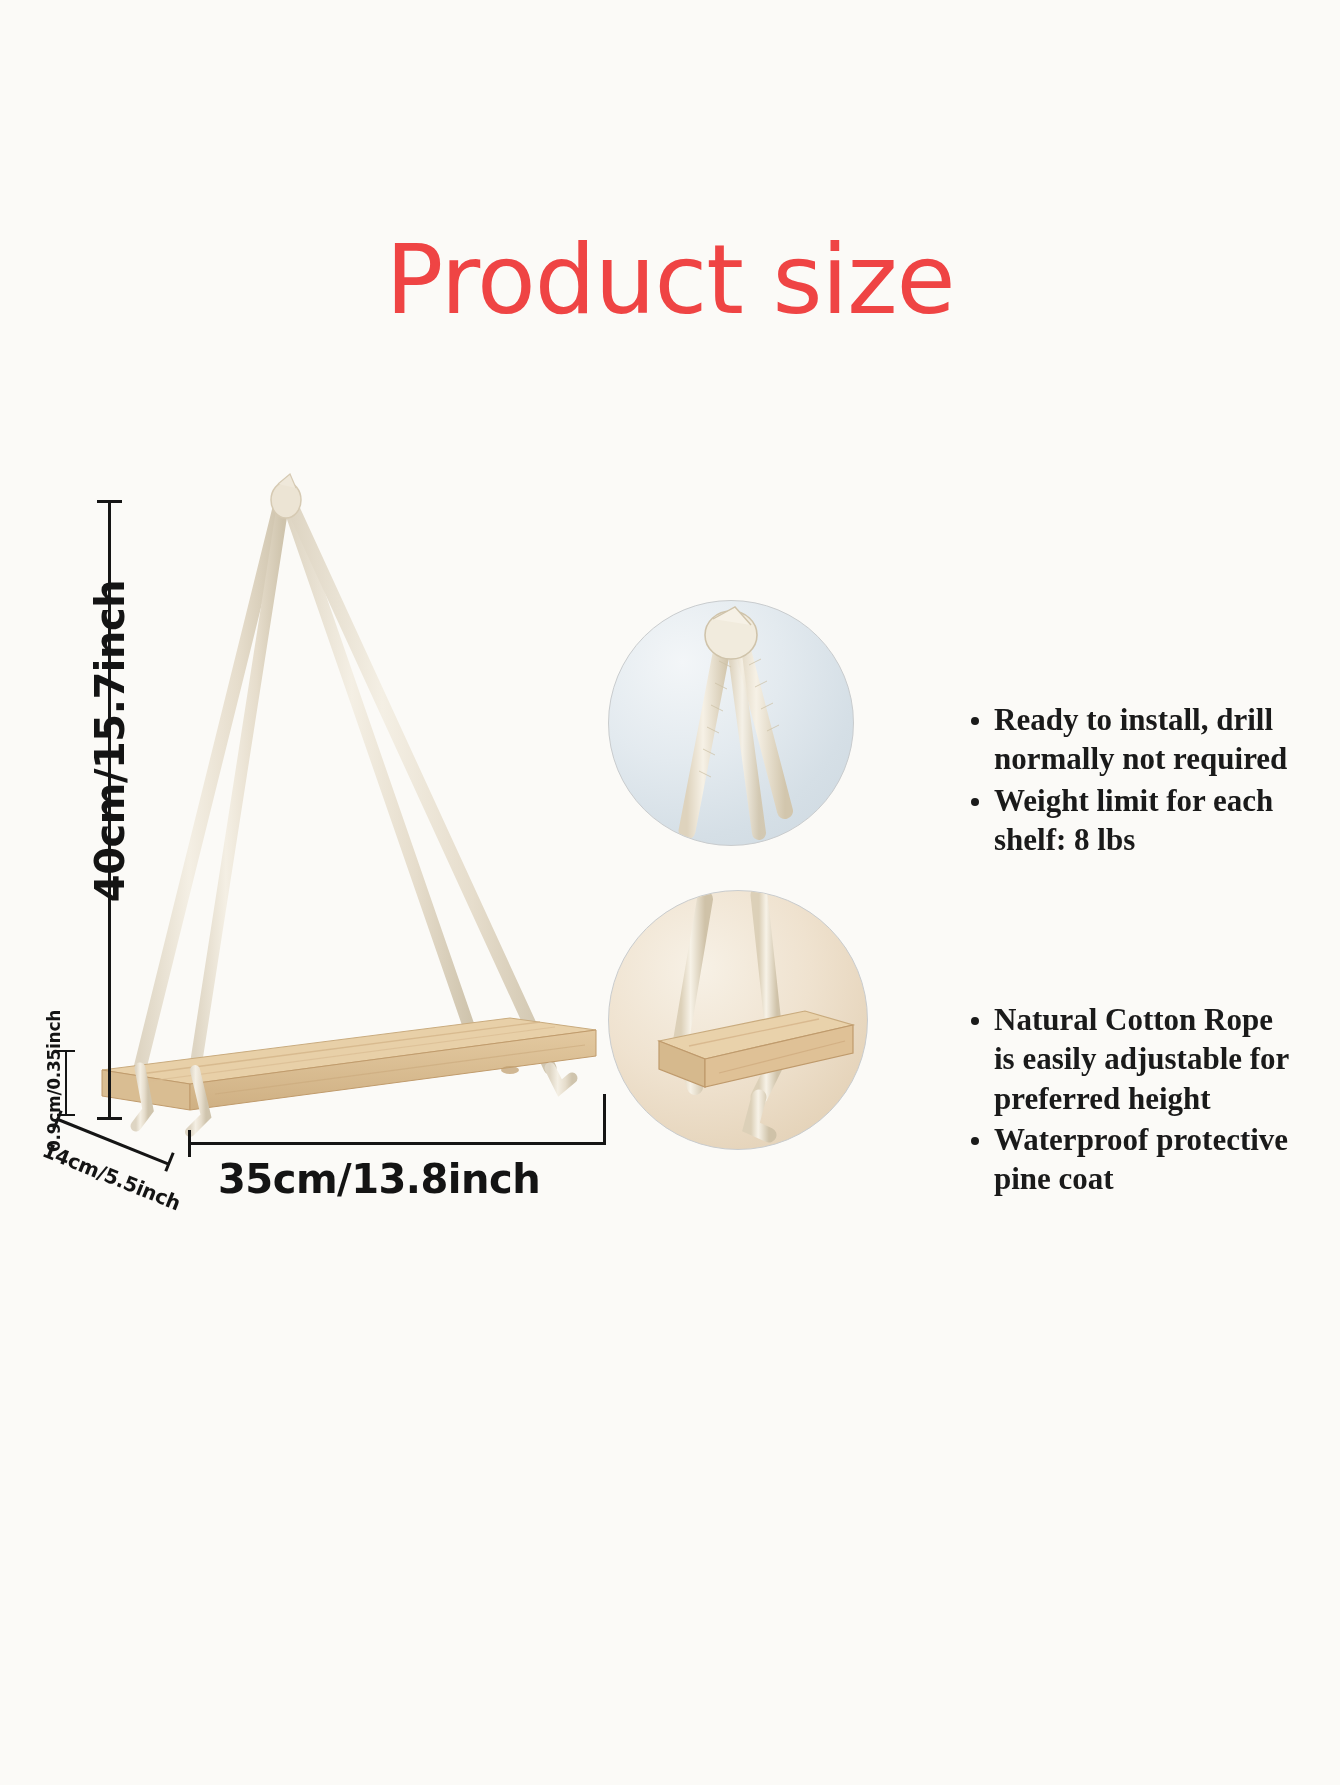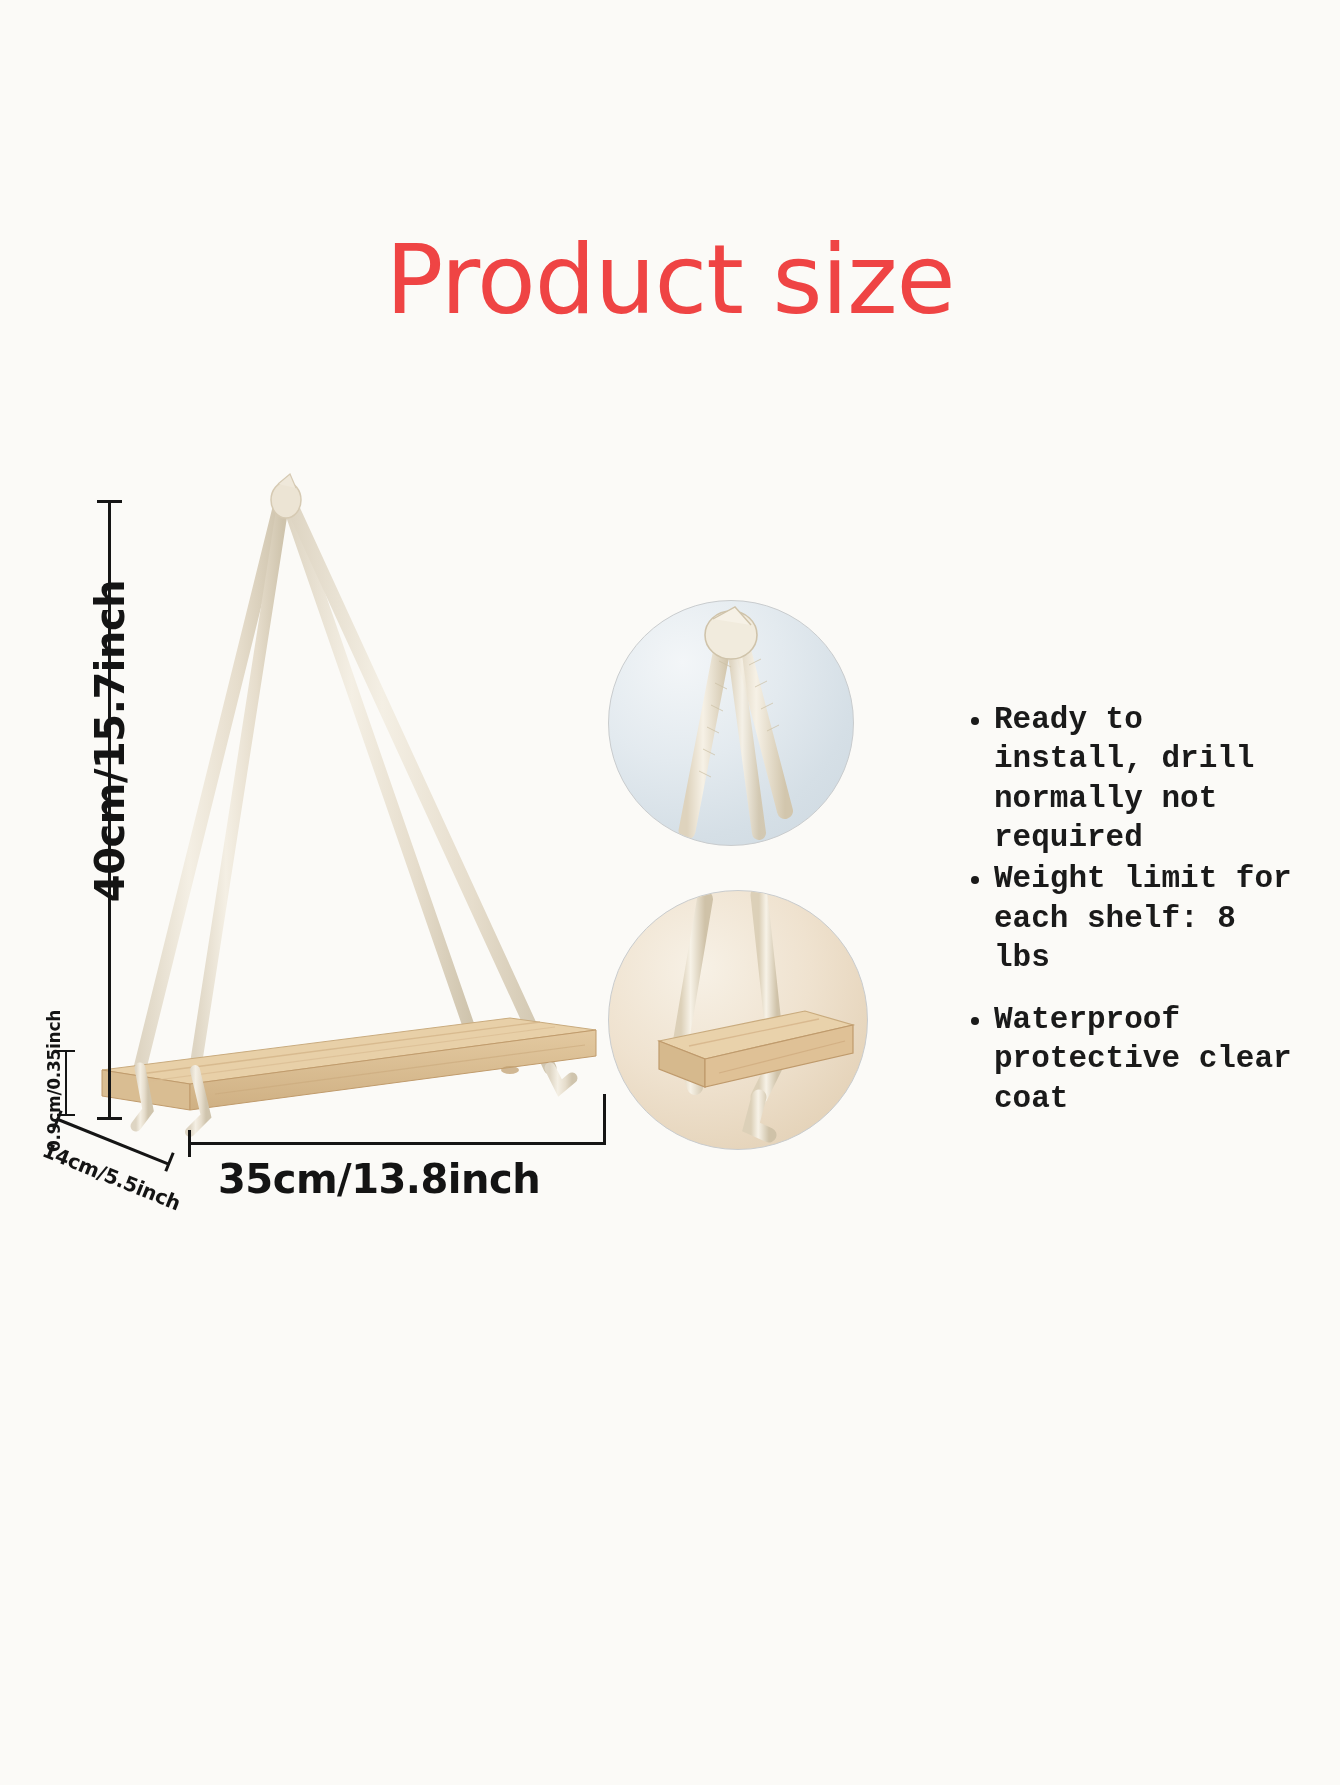--- a/index.html
+++ b/index.html
@@ -218,21 +218,21 @@
   .bullets {
     position: absolute;
     list-style: none;
     margin: 0;
     padding: 0;
     width: 330px;
     font-size: 31px;
     line-height: 1.27;
     color: #1a1a1a;
     font-weight: 600;
-    font-family: Liberation Mono, monospace;
+    font-family: Liberation Serif, serif;
   }
   #bullets-top { left: 968px; top: 700px; }
   #bullets-bottom { left: 968px; top: 1000px; }
   .bullets li {
     position: relative;
     padding-left: 26px;
     margin-bottom: 2px;
   }
   .bullets li .dot {
     position: absolute;
@@ -384,17 +384,21 @@
     </li>
     <li>
       <span class="dot"></span>
       <span>Weight limit for each shelf: 8 lbs</span>
     </li>
   </ul>
 
   <ul class="bullets" id="bullets-bottom">
     <li>
       <span class="dot"></span>
-      <span>Waterproof protective clear coat</span>
+      <span>Natural Cotton Rope is easily adjustable for preferred height</span>
+    </li>
+    <li>
+      <span class="dot"></span>
+      <span>Waterproof protective pine coat</span>
     </li>
   </ul>
 
 </div>
 
 </body></html>

